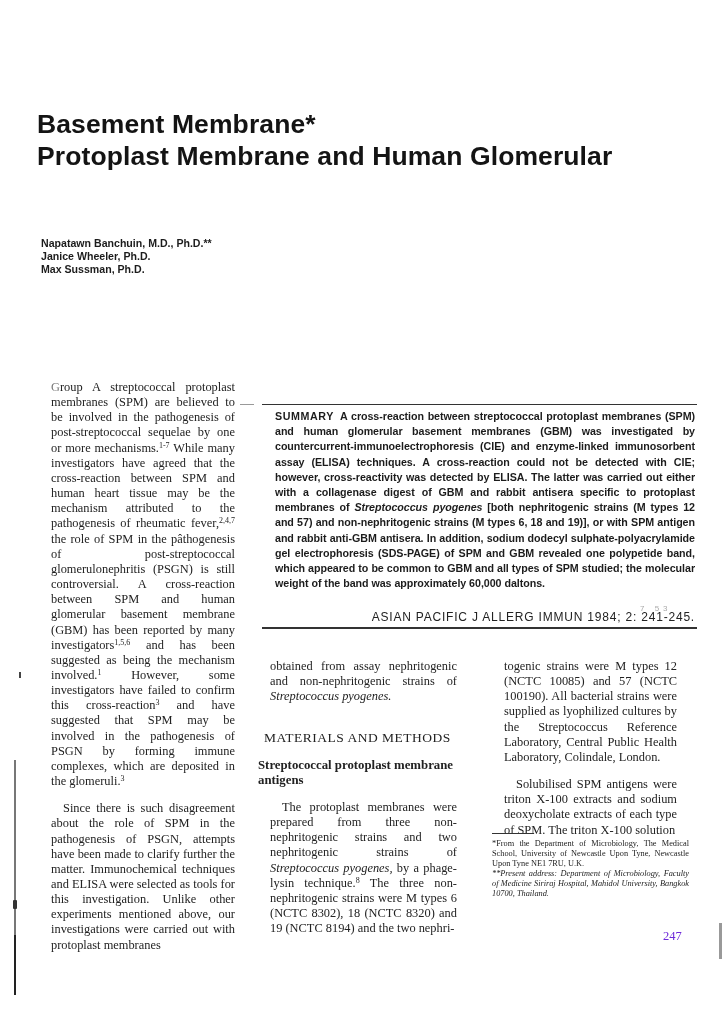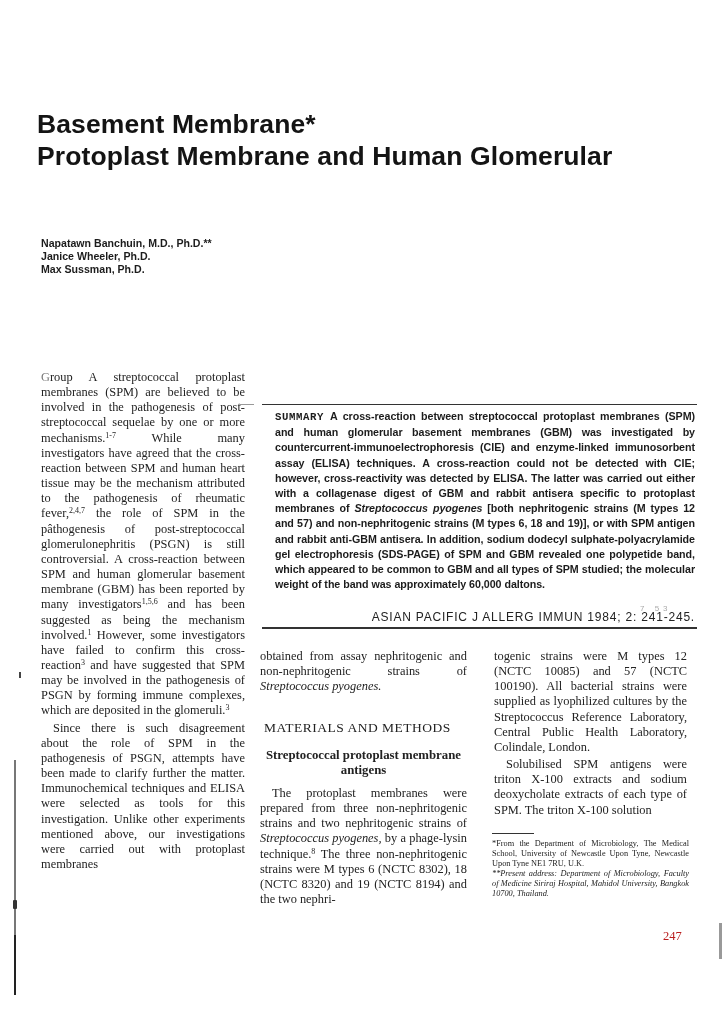--- a/index.html
+++ b/index.html
@@ -18,64 +18,64 @@
     }
     #authors div { white-space: nowrap; }
 
     .col {
       position: absolute; font-size: 12.4px; line-height: 15.15px; text-align: justify;
       color: #222;
     }
     #col-left { left: 39px; top: 368px; width: 208px; }
     #col-mid { left: 258px; top: 647px; width: 211px; }
     #col-right { left: 492px; top: 647px; width: 197px; }
-    .col p { margin: 2px; }
+    .col p { margin: 12px; }
     .indent { text-indent: 12px; }
     .drop { color: #777; }
     sup { font-size: 8px; line-height: 0; vertical-align: 4px; }
 
     #summary-rule-top {
       position: absolute; left: 262px; top: 404px; width: 435px; height: 1px; background: #333;
     }
     #summary-rule-top::before {
       content: ""; position: absolute; left: -22px; top: 0; width: 14px; height: 1px; background: #999;
     }
     #summary {
       position: absolute; left: 275px; top: 409px; width: 420px;
       font-size: 10.7px; font-weight: bold; line-height: 15.2px; text-align: justify;
       color: #1c1c1c; letter-spacing: -0.05px;
     }
-    #summary .label { letter-spacing: 0.6px; margin-right: 6px; font-family: Liberation Mono, monospace; }
+    #summary .label { letter-spacing: 0.6px; margin-right: 6px; }
     #summary i { font-weight: bold; font-style: italic; }
     #citation {
       position: absolute; left: 275px; top: 610px; width: 420px; text-align: right;
       font-size: 12px; letter-spacing: 0.8px; color: #222;
     }
     #summary-rule-bottom {
       position: absolute; left: 262px; top: 627px; width: 435px; height: 1.5px; background: #333;
     }
 
     .heading-caps {
       font-size: 13.5px; letter-spacing: 0.5px; text-align: left; margin: 26px 0 12px 6px !important;
       color: #222;
     }
-    .subheading { font-weight: bold; text-align: center; font-size: 12.8px; margin: 0 0 8px 0 !important; }
+    .subheading { font-weight: bold; text-align: left; font-size: 12.8px; margin: 0 0 8px 0 !important; }
 
     #footnote-rule {
       position: absolute; left: 492px; top: 833px; width: 42px; height: 1px; background: #333;
     }
     #footnotes {
       position: absolute; left: 492px; top: 839px; width: 197px;
       font-size: 8.3px; line-height: 10px; text-align: justify; color: #222;
     }
     #footnotes p { margin: 0; }
     #footnotes .it { font-style: italic; }
 
     #page-number {
-      position: absolute; left: 663px; top: 929px; font-size: 12.5px; color: #b91c1c;
+      position: absolute; left: 663px; top: 929px; font-size: 12.5px; color: #6d28d9;
     }
     #right-edge-mark {
       position: absolute; left: 719px; top: 923px; width: 3px; height: 36px; background: #999;
     }
     #left-margin-rule {
       position: absolute; left: 14px; top: 760px; width: 1.5px; height: 235px; background: #777;
     }
     #left-margin-blot {
       position: absolute; left: 13px; top: 900px; width: 4px; height: 9px; background: #333; border-radius: 1px;
     }

